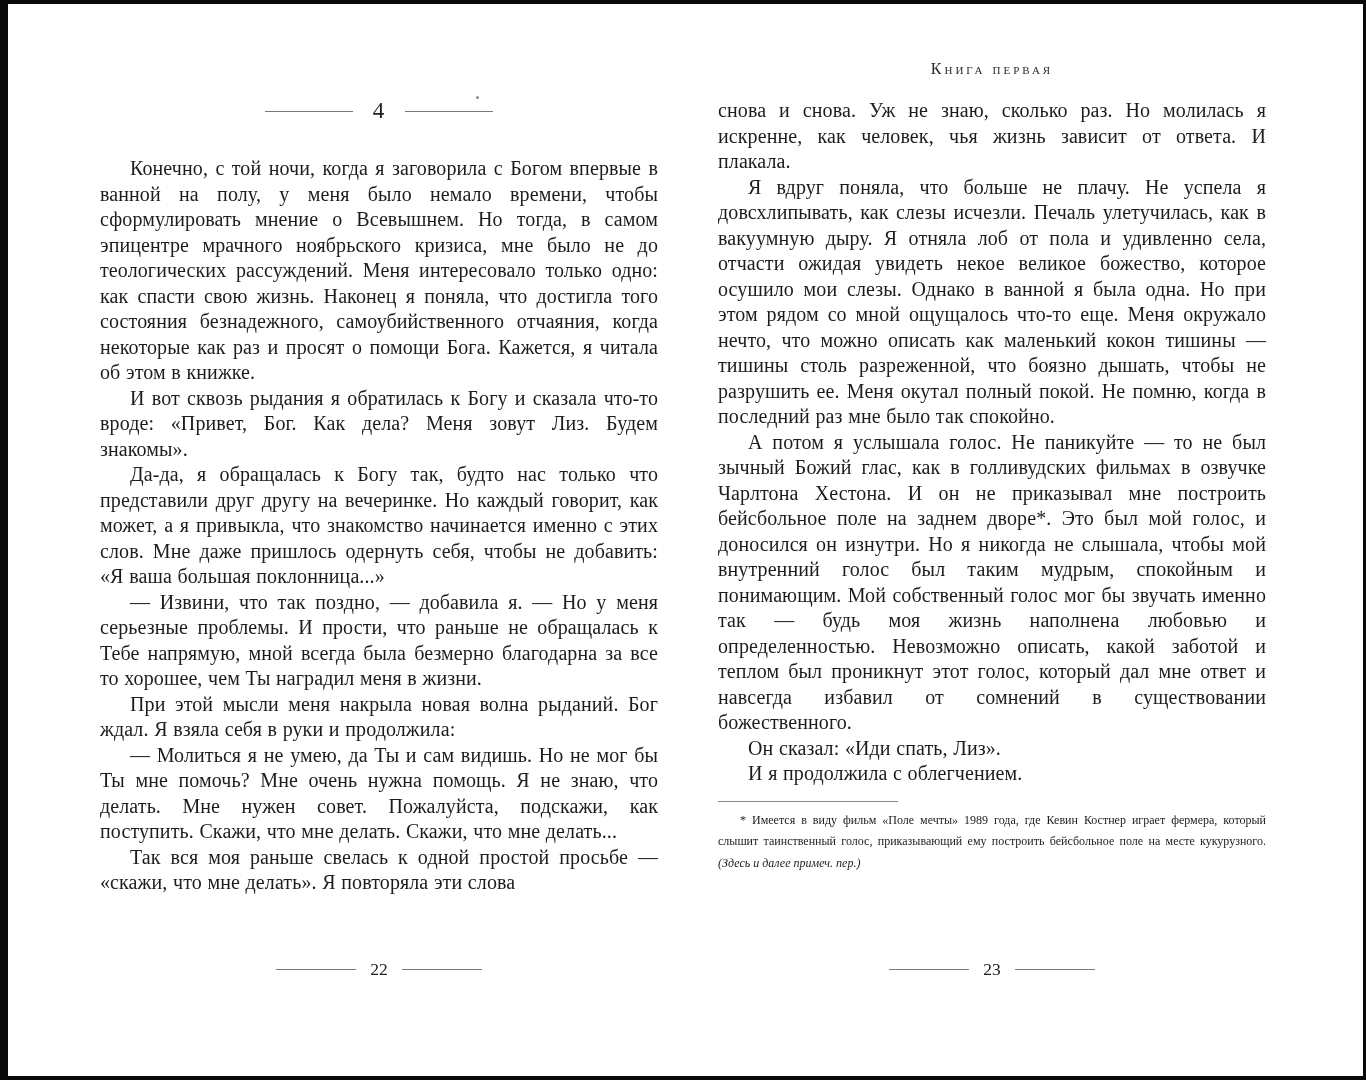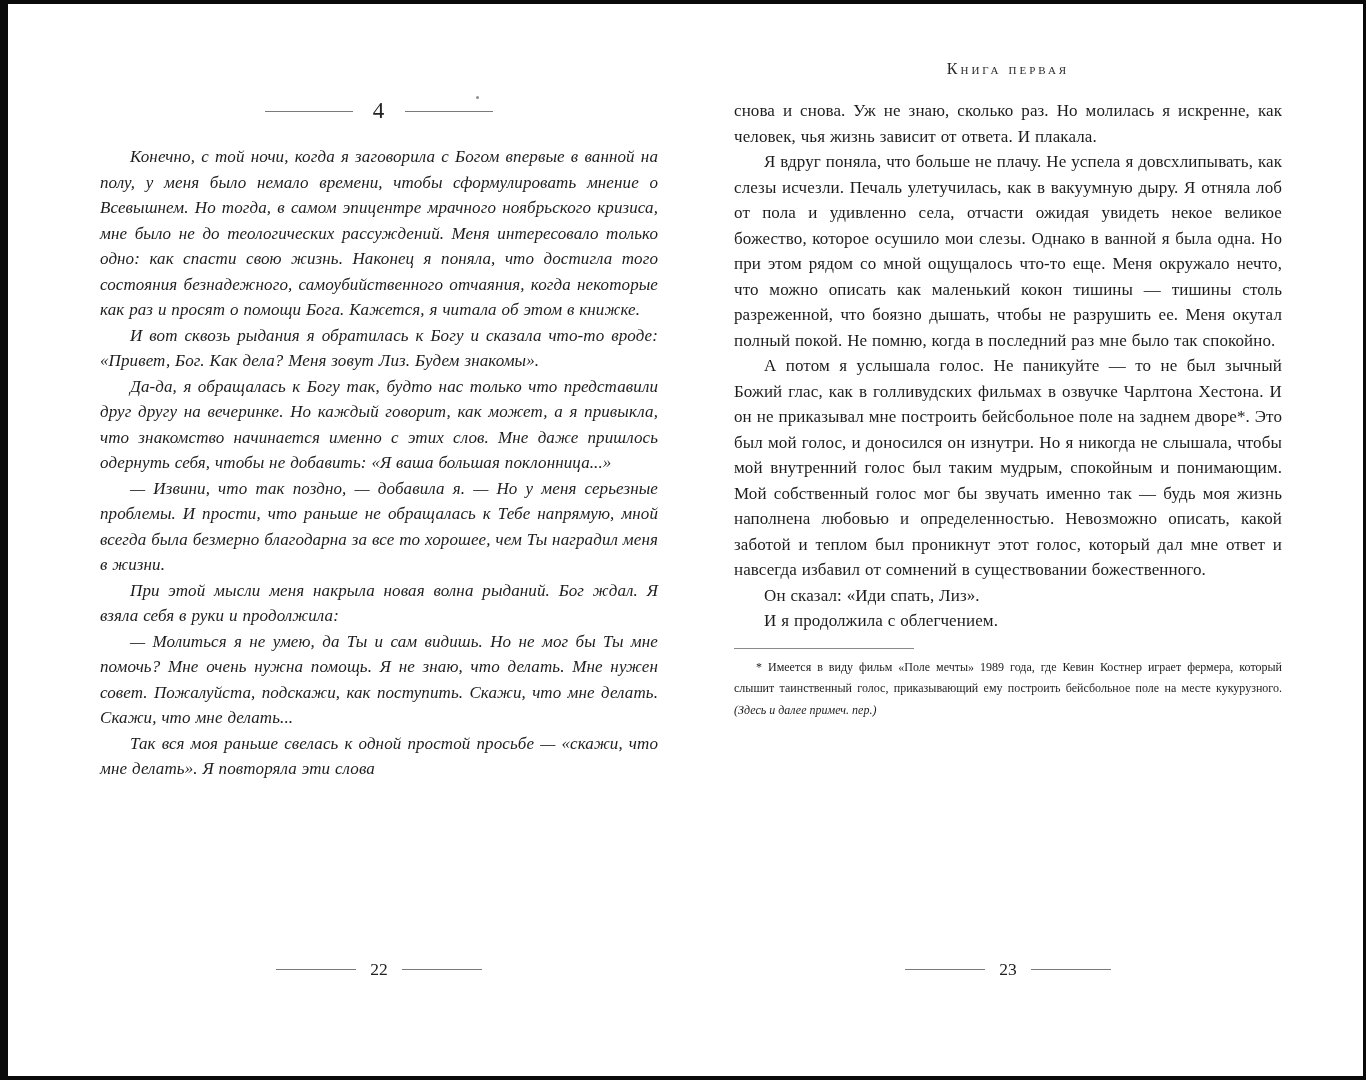--- a/index.html
+++ b/index.html
@@ -28,21 +28,21 @@
   .page {
     position: relative;
     box-sizing: border-box;
   }
   .page.left {
     width: 558px;
     margin-left: 92px;
   }
   .page.right {
     width: 548px;
-    margin-left: 76px;
+    margin-left: 60px;
   }
   
   .chapter-head {
     margin-top: 94px;
     display: flex;
     align-items: center;
     justify-content: center;
     gap: 20px;
   }
   .chapter-num {
@@ -60,25 +60,25 @@
   
   .running-head {
     margin-top: 56px;
     text-align: center;
     font-size: 16px;
     letter-spacing: 3px;
     font-variant: small-caps;
     color: #2a2a2a;
   }
   
-  .body-left { margin-top: 20px; font-style: italic; }
+  .body-left { margin-top: 32px; }
   .body-right { margin-top: 20px; }
   .para {
     margin: 0;
-    font-size: 17px;
+    font-size: 20px;
     line-height: 25.5px;
     text-align: justify;
     text-indent: 30px;
     letter-spacing: 0.1px;
     word-spacing: 0.5px;
     hyphens: auto;
     -webkit-hyphens: auto;
   }
   .para.no-indent { text-indent: 0; }
   

